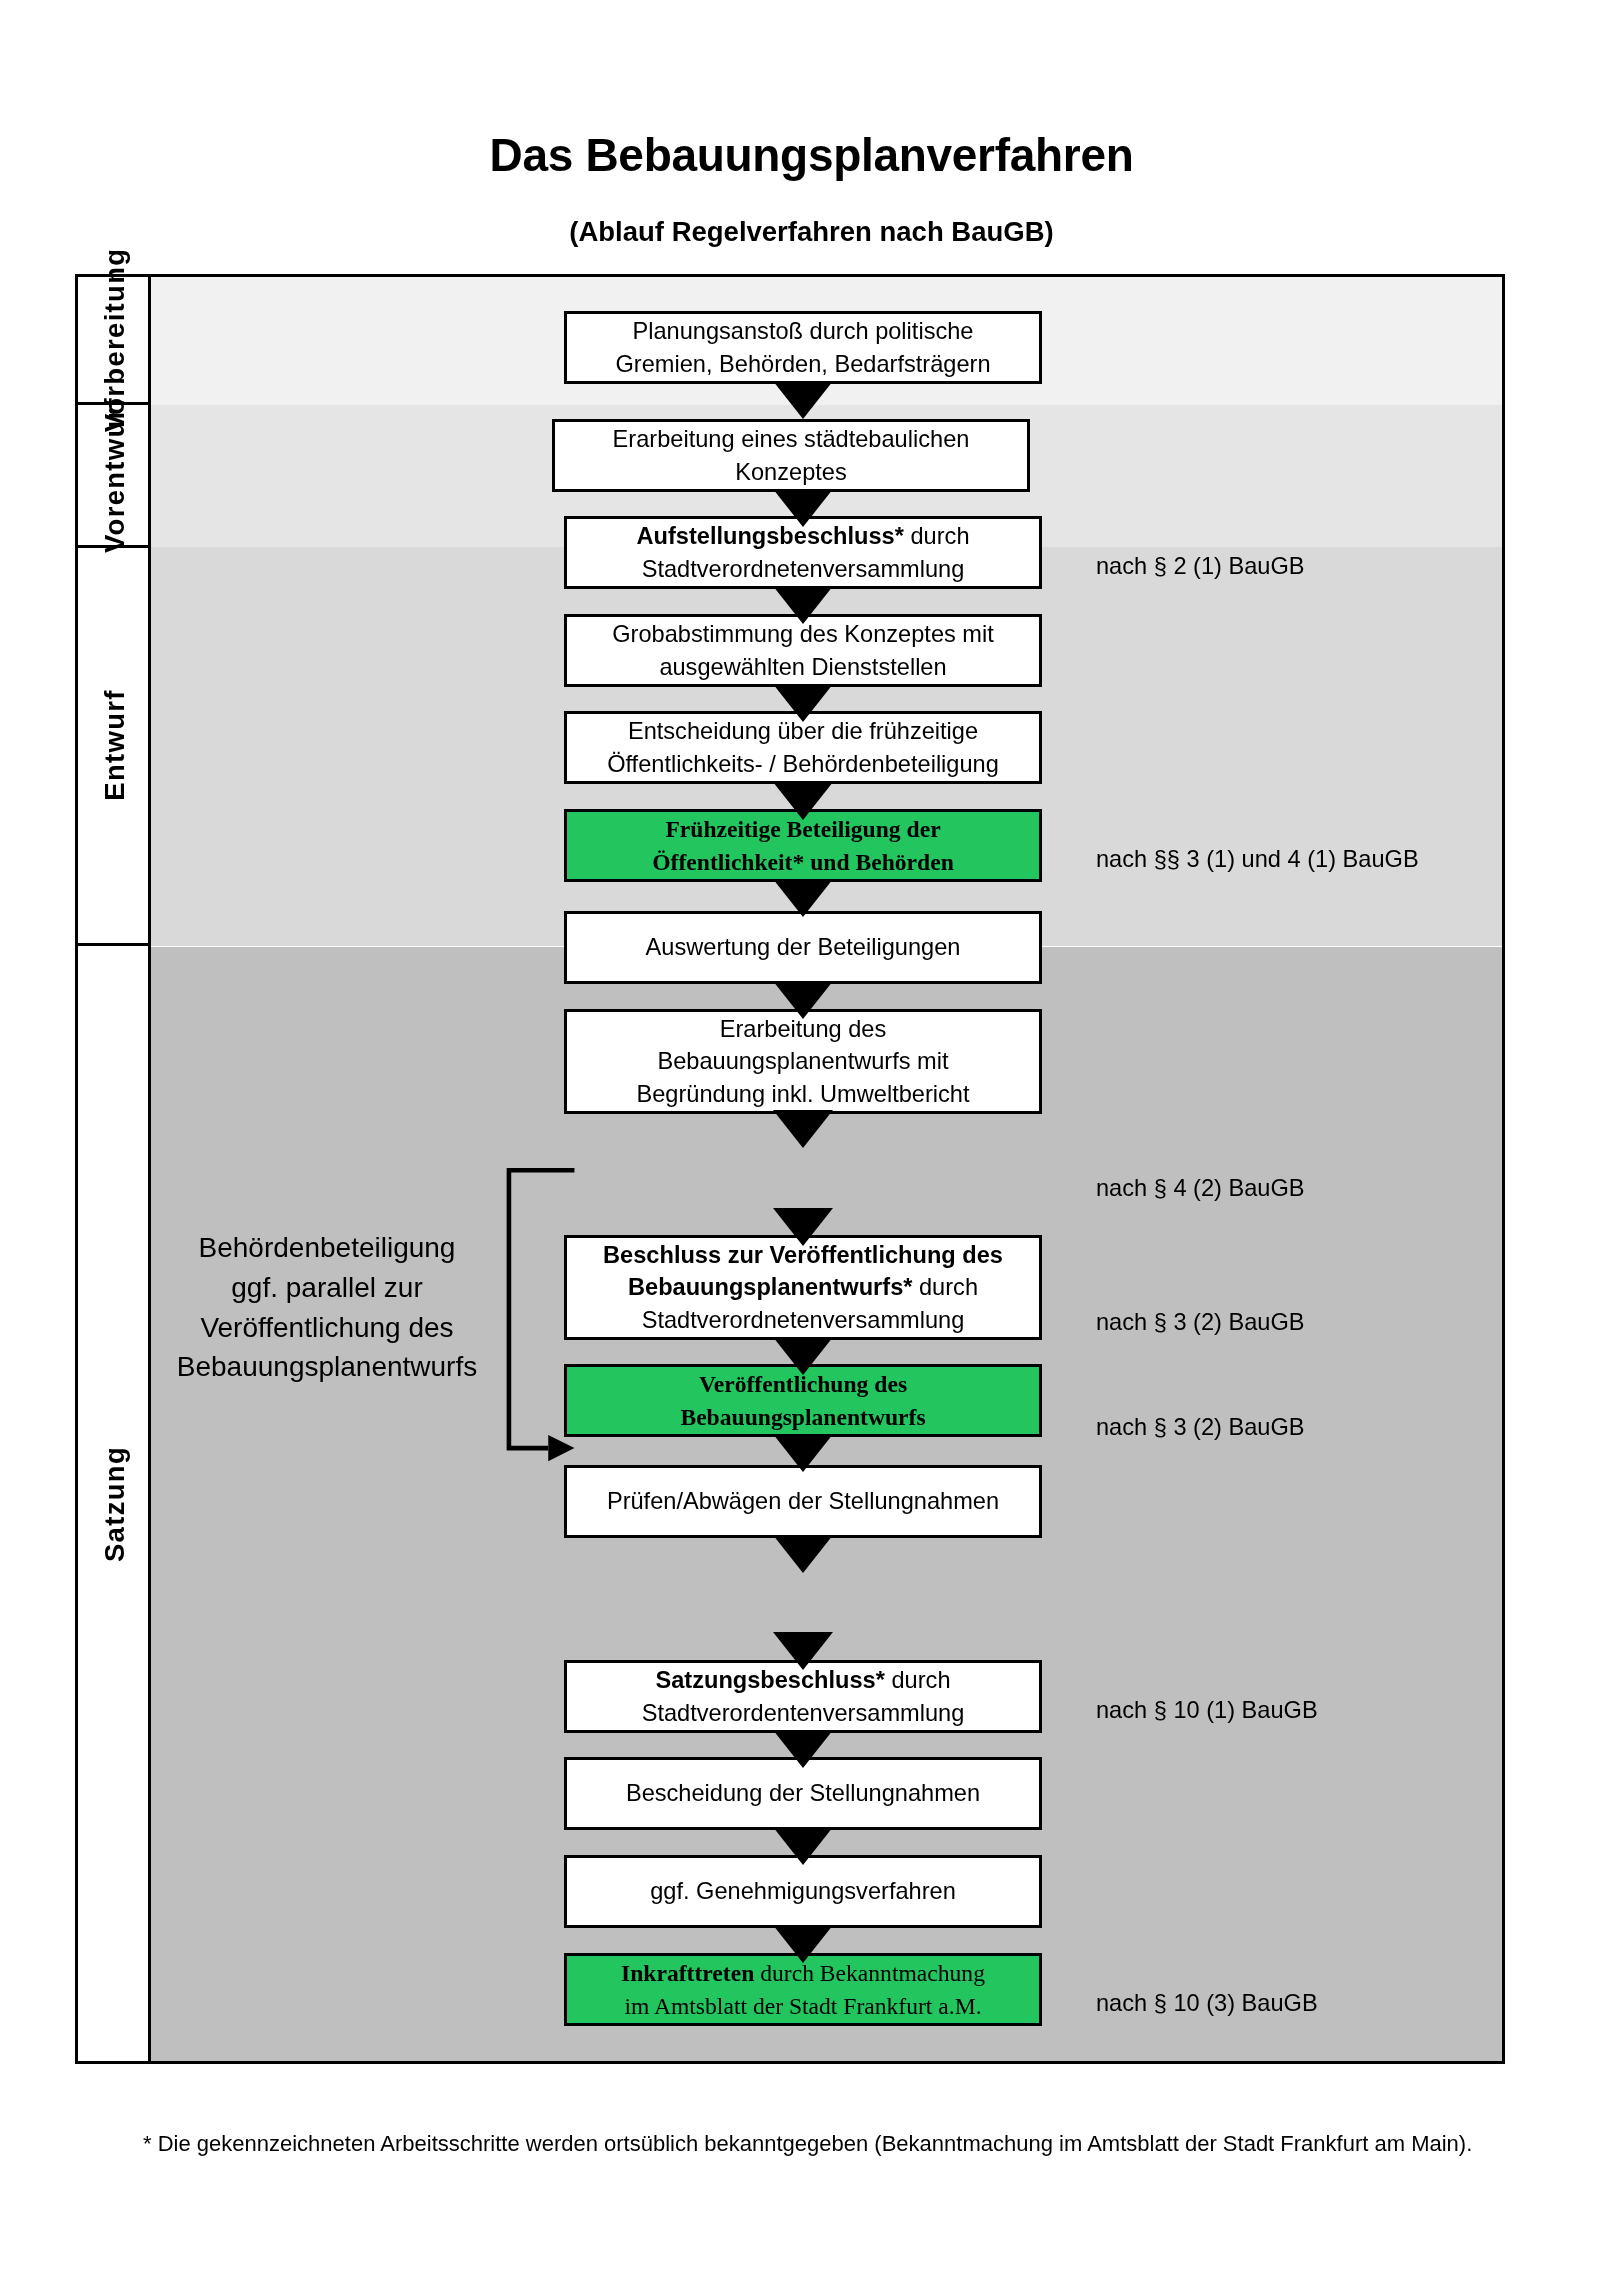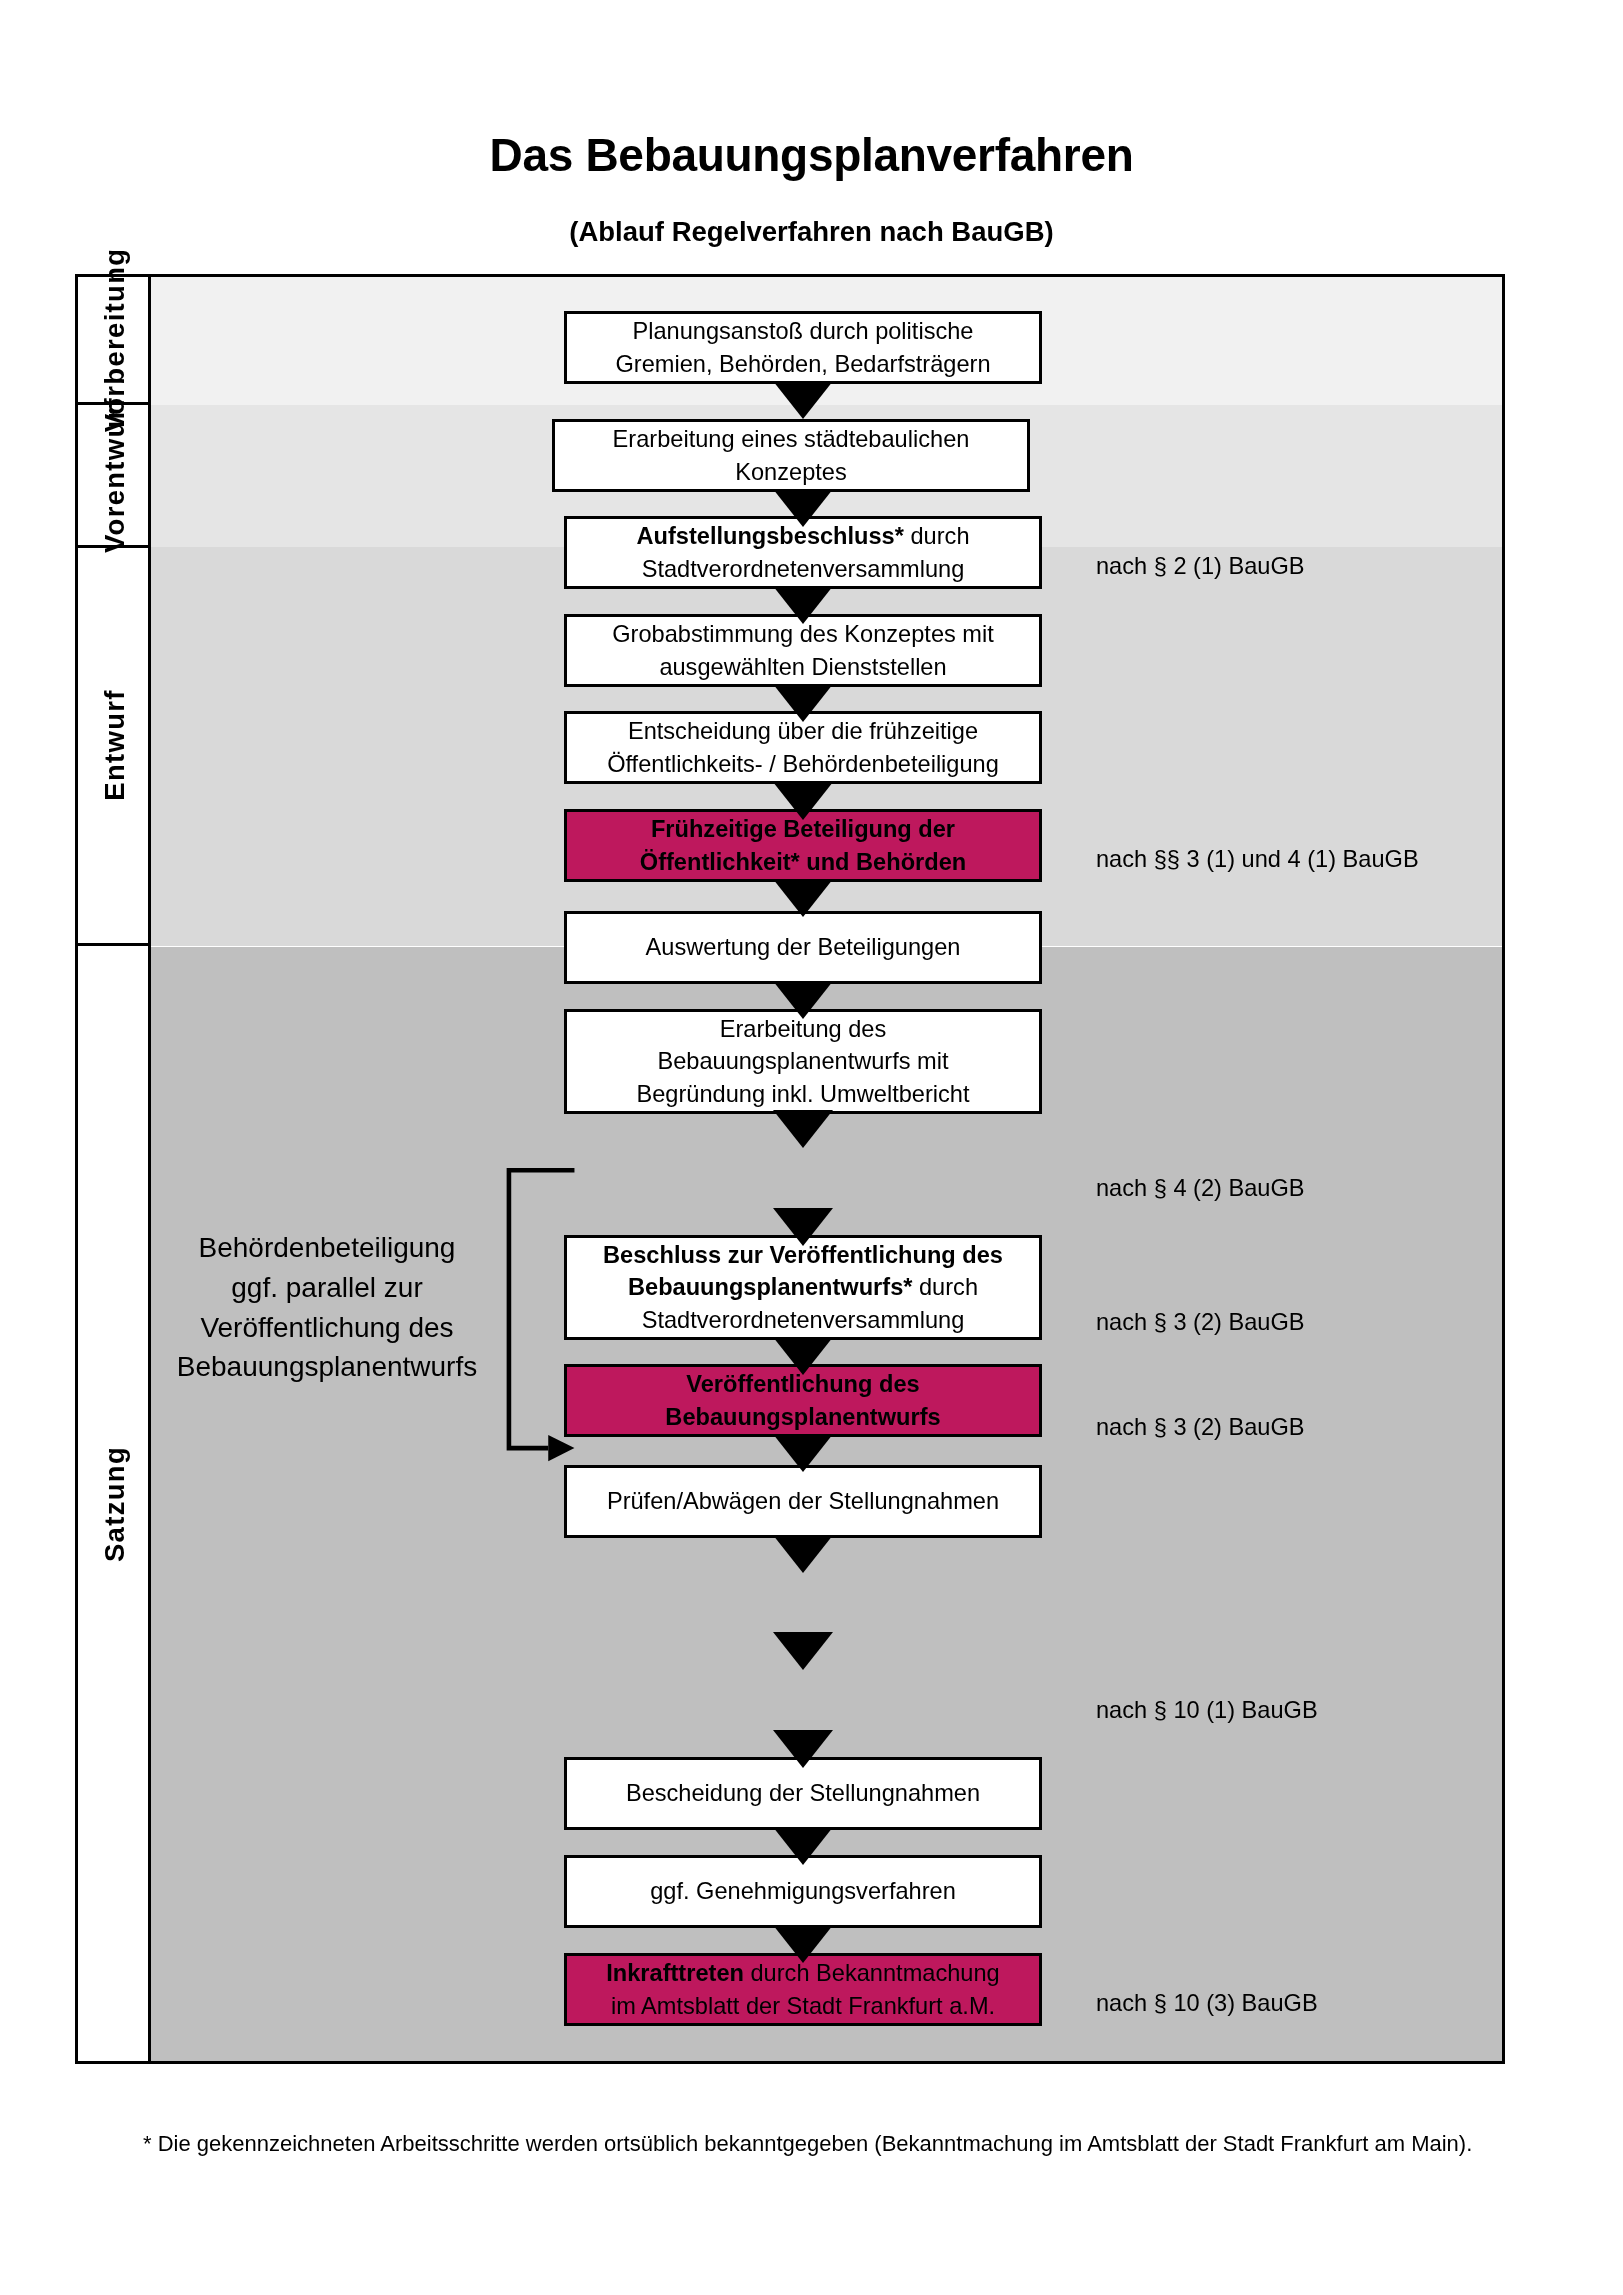--- a/index.html
+++ b/index.html
@@ -97,21 +97,21 @@
     background: #ffffff;
     display: flex;
     align-items: center;
     justify-content: center;
     text-align: center;
     font-size: 23.6px;
     line-height: 1.38;
     z-index: 5;
     padding: 2.6px 6.5px;
   }
-  .pbox.blue { background: #be185d; }
+  .pbox.blue { background: #22c55e; font-family: Liberation Serif, serif; }
   .pbox .txt { width: 100%; }
   .pbox b { font-weight: bold; }
 
   
   .darrow {
     position: absolute;
     width: 0; height: 0;
     border-left: 30px solid transparent;
     border-right: 30px solid transparent;
     border-top: 38px solid #000000;
@@ -279,20 +279,26 @@
 
   <div class="pbox" style="left:564px; top:1465px; height:73px;">
     <span class="txt">
       <span>Prüfen/Abwägen der Stellungnahmen</span>
     </span>
   </div>
   <div class="darrow" style="left:773px; top:1535px;"></div>
 
   <div class="darrow" style="left:773px; top:1632px;"></div>
 
+  <div class="pbox" style="left:564px; top:1660px; height:73px;">
+    <span class="txt">
+      <b>Satzungsbeschluss*</b> <span>durch</span><br>
+      <span>Stadtverordentenversammlung</span>
+    </span>
+  </div>
   <div class="darrow" style="left:773px; top:1730px;"></div>
 
   <div class="pbox" style="left:564px; top:1757px; height:73px;">
     <span class="txt">
       <span>Bescheidung der Stellungnahmen</span>
     </span>
   </div>
   <div class="darrow" style="left:773px; top:1827px;"></div>
 
   <div class="pbox" style="left:564px; top:1855px; height:73px;">

